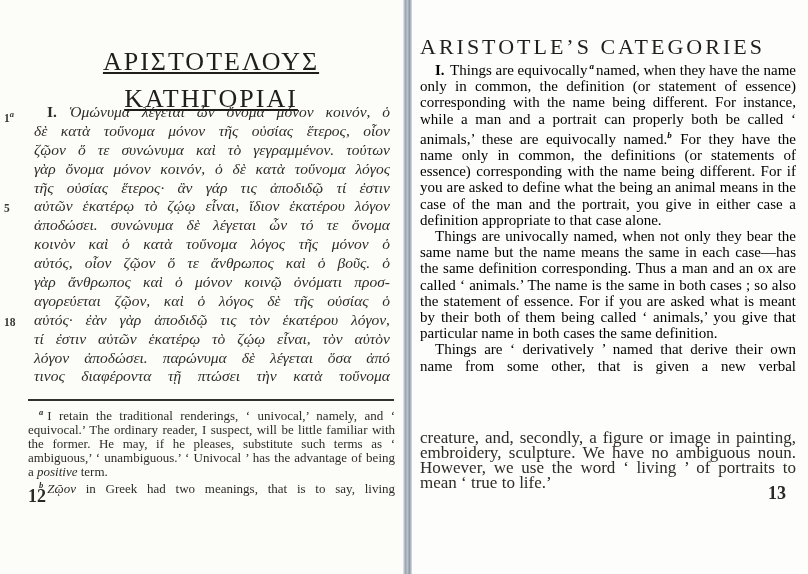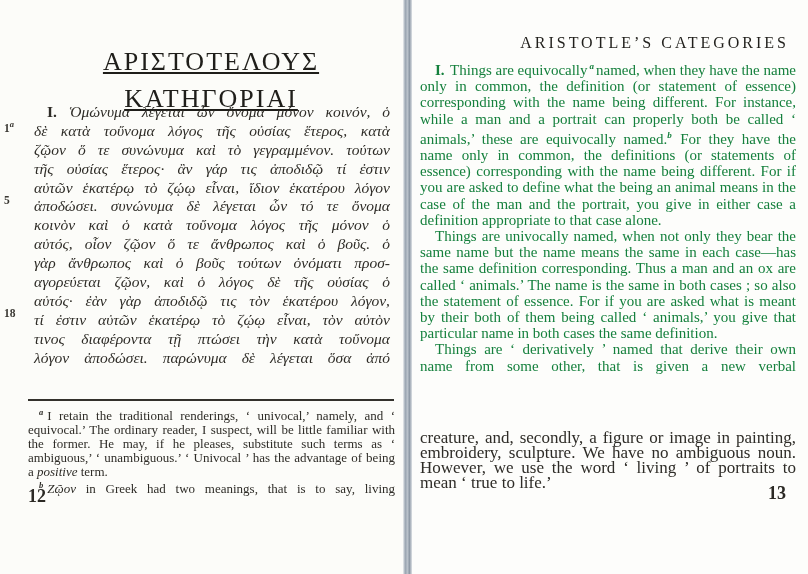--- a/index.html
+++ b/index.html
@@ -42,24 +42,24 @@
   }
   .gline {
     position: relative;
     height: 18.9px; line-height: 18.9px;
     font-style: italic;
     text-align: justify; text-align-last: justify;
     white-space: nowrap; overflow: visible;
   }
   .gline.indent .gtext-wrap { padding-left: 13px; }
   .mnum {
-    position: absolute; left: -30px; top: 12px; width: 24px;
+    position: absolute; left: -30px; top: 4px; width: 24px;
     text-align: left;
     font-style: normal; font-weight: 700;
-    font-size: 11.5px; line-height: 19px; color: #3a3833;
+    font-size: 11.5px; line-height: 14px; color: #3a3833;
   }
   .mnum sup { font-size: 8.5px; font-style: italic; font-weight: 600; }
   .chap-prefix { font-style: normal; font-weight: 700; }
   .chap-prefix:empty { display: none; }
   .fn-rule {
     position: absolute; top: 399px; left: 28px;
     width: 366px; height: 2px; background: #33312c;
   }
   .lp-footnotes {
     position: absolute; top: 406px; left: 28px; width: 367px;
@@ -78,29 +78,29 @@
   }
   .lp-num { position: absolute; left: 28px; top: 486px; }
 
   
   .page-right {
     position: absolute; left: 412px; top: 0;
     width: 396px; height: 574px;
     background: #fdfdfb;
   }
   .rp-title {
-    position: absolute; top: 19px; left: 1px; width: 376px;
-    text-align: right;
-    font-size: 16px; line-height: 26px; letter-spacing: 3px;
+    position: absolute; top: 19px; left: 8px; width: 376px;
+    text-align: left;
+    font-size: 22px; line-height: 26px; letter-spacing: 3px;
     font-weight: 400; color: #201f1b;
   }
   .rp-body {
     position: absolute; top: 58px; left: 8px; width: 376px;
     font-size: 15px; line-height: 16.2px;
-    text-align: justify; color: #15803d;
+    text-align: justify; color: #000000;
   }
   .rp-body p { margin: 0; text-indent: 15px; }
   .rp-body sup {
     font-size: 9px; font-style: italic; font-weight: 600;
     margin: 0 2px;
   }
   .rp-body sup.tight { margin: 0 1px 0 0; }
   .rp-body .chap-prefix { margin-right: 2px; }
   .rp-fncont {
     position: absolute; top: 431px; left: 8px; width: 376px;
@@ -114,33 +114,34 @@
 <body>
 
 <div class="spread">
 
   <div class="page-left">
 
     <h1 class="lp-title"><span>ΑΡΙΣΤΟΤΕΛΟΥΣ</span><br><span>ΚΑΤΗΓΟΡΙΑΙ</span></h1>
 
     <div class="greek-block">
       <div class="gline indent"><span class="mnum"><span>1</span><sup>a</sup></span><span class="gtext-wrap"><span class="chap-prefix">I.</span> <span>Ὁμώνυμα λέγεται ὧν ὄνομα μόνον κοινόν, ὁ</span></span></div>
-      <div class="gline"><span class="mnum"><span></span></span><span>δὲ κατὰ τοὔνομα λόγος τῆς οὐσίας ἕτερος, κατὰ</span></div>
+      <div class="gline"><span class="mnum"><span></span></span><span>δὲ κατὰ τοὔνομα μόνον τῆς οὐσίας ἕτερος, οἷον</span></div>
       <div class="gline"><span class="mnum"><span></span></span><span>ζῷον ὅ τε συνώνυμα καὶ τὸ γεγραμμένον. τούτων</span></div>
+      <div class="gline"><span class="mnum"><span></span></span><span>γὰρ ὄνομα μόνον κοινόν, ὁ δὲ κατὰ τοὔνομα λόγος</span></div>
       <div class="gline"><span class="mnum"><span></span></span><span>τῆς οὐσίας ἕτερος· ἂν γάρ τις ἀποδιδῷ τί ἐστιν</span></div>
       <div class="gline"><span class="mnum"><span>5</span></span><span>αὐτῶν ἑκατέρῳ τὸ ζῴῳ εἶναι, ἴδιον ἑκατέρου λόγον</span></div>
       <div class="gline"><span class="mnum"><span></span></span><span>ἀποδώσει. συνώνυμα δὲ λέγεται ὧν τό τε ὄνομα</span></div>
       <div class="gline"><span class="mnum"><span></span></span><span>κοινὸν καὶ ὁ κατὰ τοὔνομα λόγος τῆς μόνον ὁ</span></div>
       <div class="gline"><span class="mnum"><span></span></span><span>αὐτός, οἷον ζῷον ὅ τε ἄνθρωπος καὶ ὁ βοῦς. ὁ</span></div>
-      <div class="gline"><span class="mnum"><span></span></span><span>γὰρ ἄνθρωπος καὶ ὁ βοῦς τούτων ὀνόματι προσ-</span></div>
+      <div class="gline"><span class="mnum"><span></span></span><span>γὰρ ἄνθρωπος καὶ ὁ μόνον κοινῷ ὀνόματι προσ-</span></div>
       <div class="gline"><span class="mnum"><span></span></span><span>αγορεύεται ζῷον, καὶ ὁ λόγος δὲ τῆς οὐσίας ὁ</span></div>
       <div class="gline"><span class="mnum"><span>18</span></span><span>αὐτός· ἐὰν γὰρ ἀποδιδῷ τις τὸν ἑκατέρου λόγον,</span></div>
       <div class="gline"><span class="mnum"><span></span></span><span>τί ἐστιν αὐτῶν ἑκατέρῳ τὸ ζῴῳ εἶναι, τὸν αὐτὸν</span></div>
+      <div class="gline"><span class="mnum"><span></span></span><span>λόγον ἀποδώσει. παρώνυμα δὲ λέγεται ὅσα ἀπό</span></div>
       <div class="gline"><span class="mnum"><span></span></span><span>τινος διαφέροντα τῇ πτώσει τὴν κατὰ τοὔνομα</span></div>
-      <div class="gline"><span class="mnum"><span></span></span><span>λόγον ἀποδώσει. παρώνυμα δὲ λέγεται ὅσα ἀπό</span></div>
     </div>
 
     <div class="fn-rule"></div>
 
     <div class="lp-footnotes">
       <p class="footnote"><sup>a</sup><span>I retain the traditional renderings, ‘ univocal,’ namely, and ‘ equivocal.’  The ordinary reader, I suspect, will be little familiar with the former.  He may, if he pleases, substitute such terms as ‘ ambiguous,’ ‘ unambiguous.’ ‘ Univocal ’ has the advantage of being a </span><i>positive</i><span> term.</span></p>
       <p class="footnote fill-last"><sup>b</sup><i>Ζῷον</i><span> in Greek had two meanings, that is to say, living</span></p>
     </div>
 
     <div class="pagenum lp-num">12</div>

